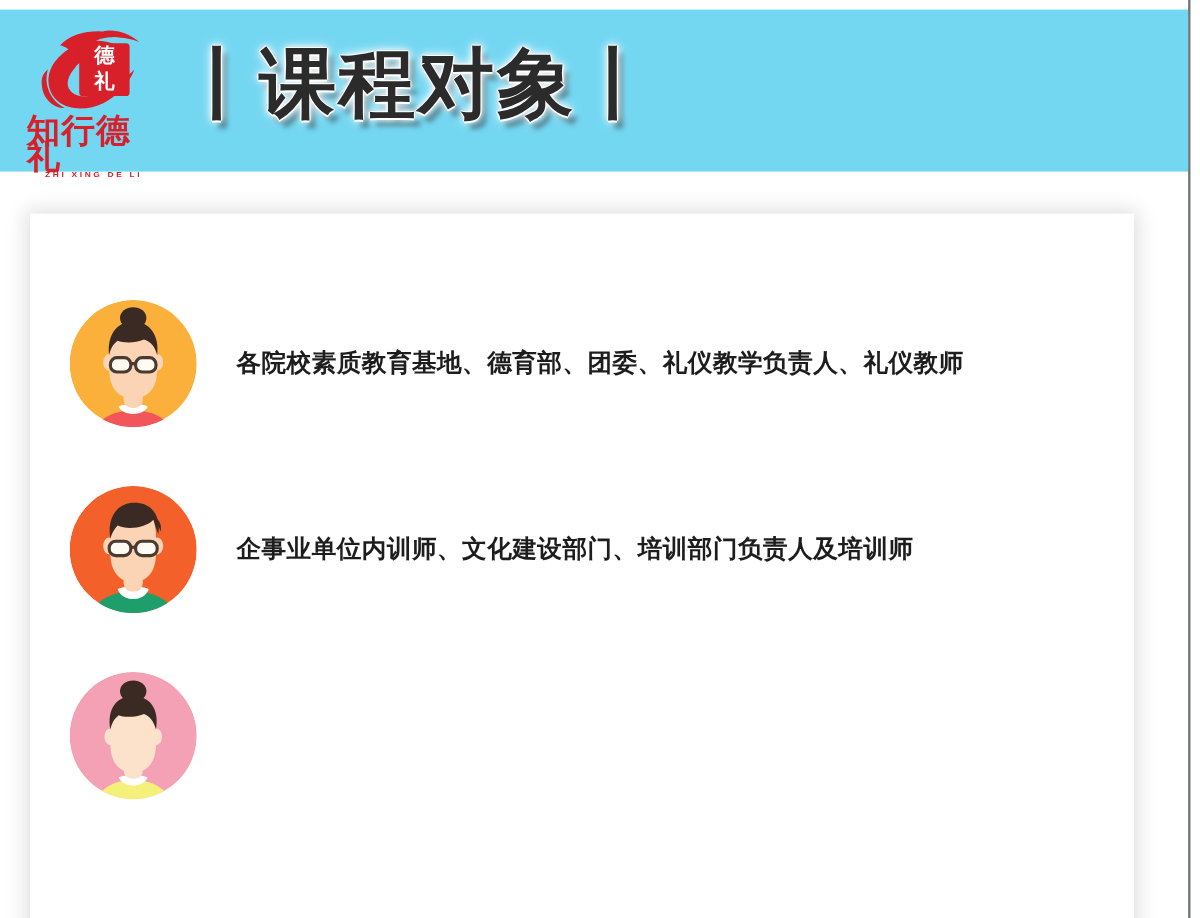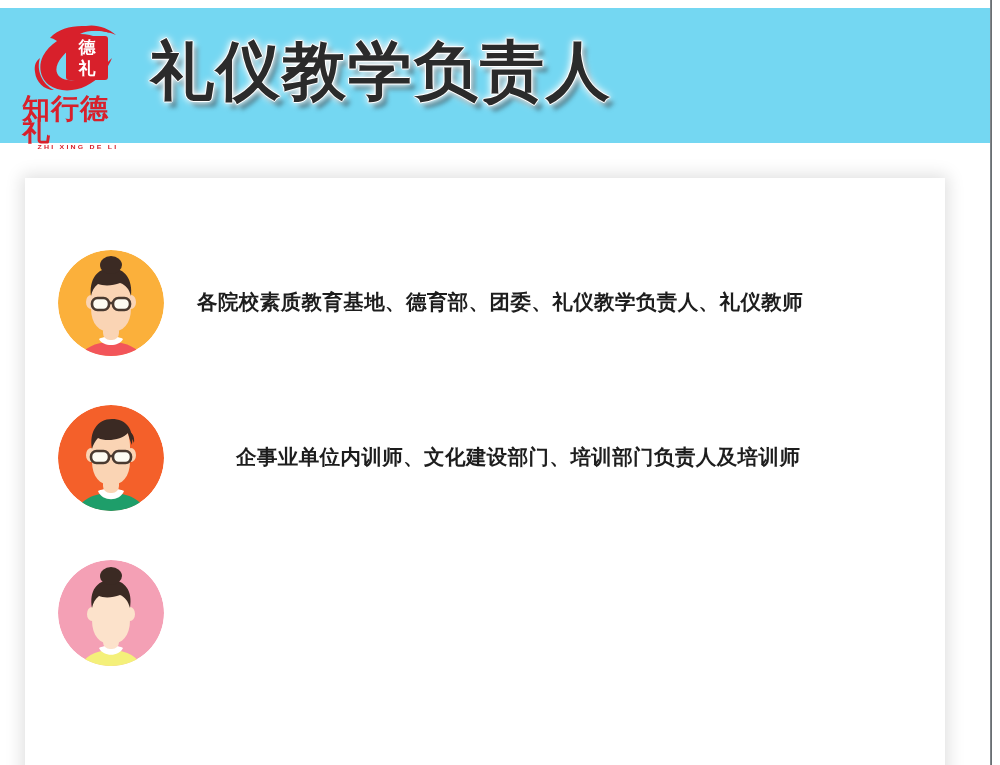--- a/index.html
+++ b/index.html
@@ -118,21 +118,21 @@
 
   
   .row {
     position:absolute;
     display:flex;
     align-items:flex-start;
     left:33px;
     width:880px;
   }
   .row-1 { top:72px; }
-  .row-2 { top:227px;gap:39px; }
+  .row-2 { top:227px; }
   .row-3 { top:382px; }
 
   .avatar {
     position:relative;
     flex:0 0 auto;
     width:106px; height:106px;
     border-radius:50%;
     overflow:hidden;
   }
   .avatar svg { display:block; width:106px; height:106px; }
@@ -173,21 +173,21 @@
       </svg>
       <div class="logo-seal">
         <span>德</span>
         <span>礼</span>
       </div>
     </div>
     <div class="logo-cn">知行德礼</div>
     <div class="logo-py">ZHI XING DE LI</div>
   </div>
 
-  <div class="title">礼仪教学负责人</div>
+  <div class="title">丨课程对象丨</div>
 
   <div class="card">
 
     <div class="row row-1">
       <div class="avatar">
         <svg viewBox="0 0 106 106">
           <circle cx="53" cy="53" r="53" fill="#FBB03B"></circle>
           <path d="M53 92 C36 92 26 99 22 106 L84 106 C80 99 70 92 53 92 Z" fill="#F2555A"></path>
           <path d="M41 89 C45 97 61 97 65 89 C62 86 44 86 41 89 Z" fill="#FFFFFF"></path>
           <rect x="45" y="74" width="16" height="16" rx="7" fill="#FAD4B4"></rect>

